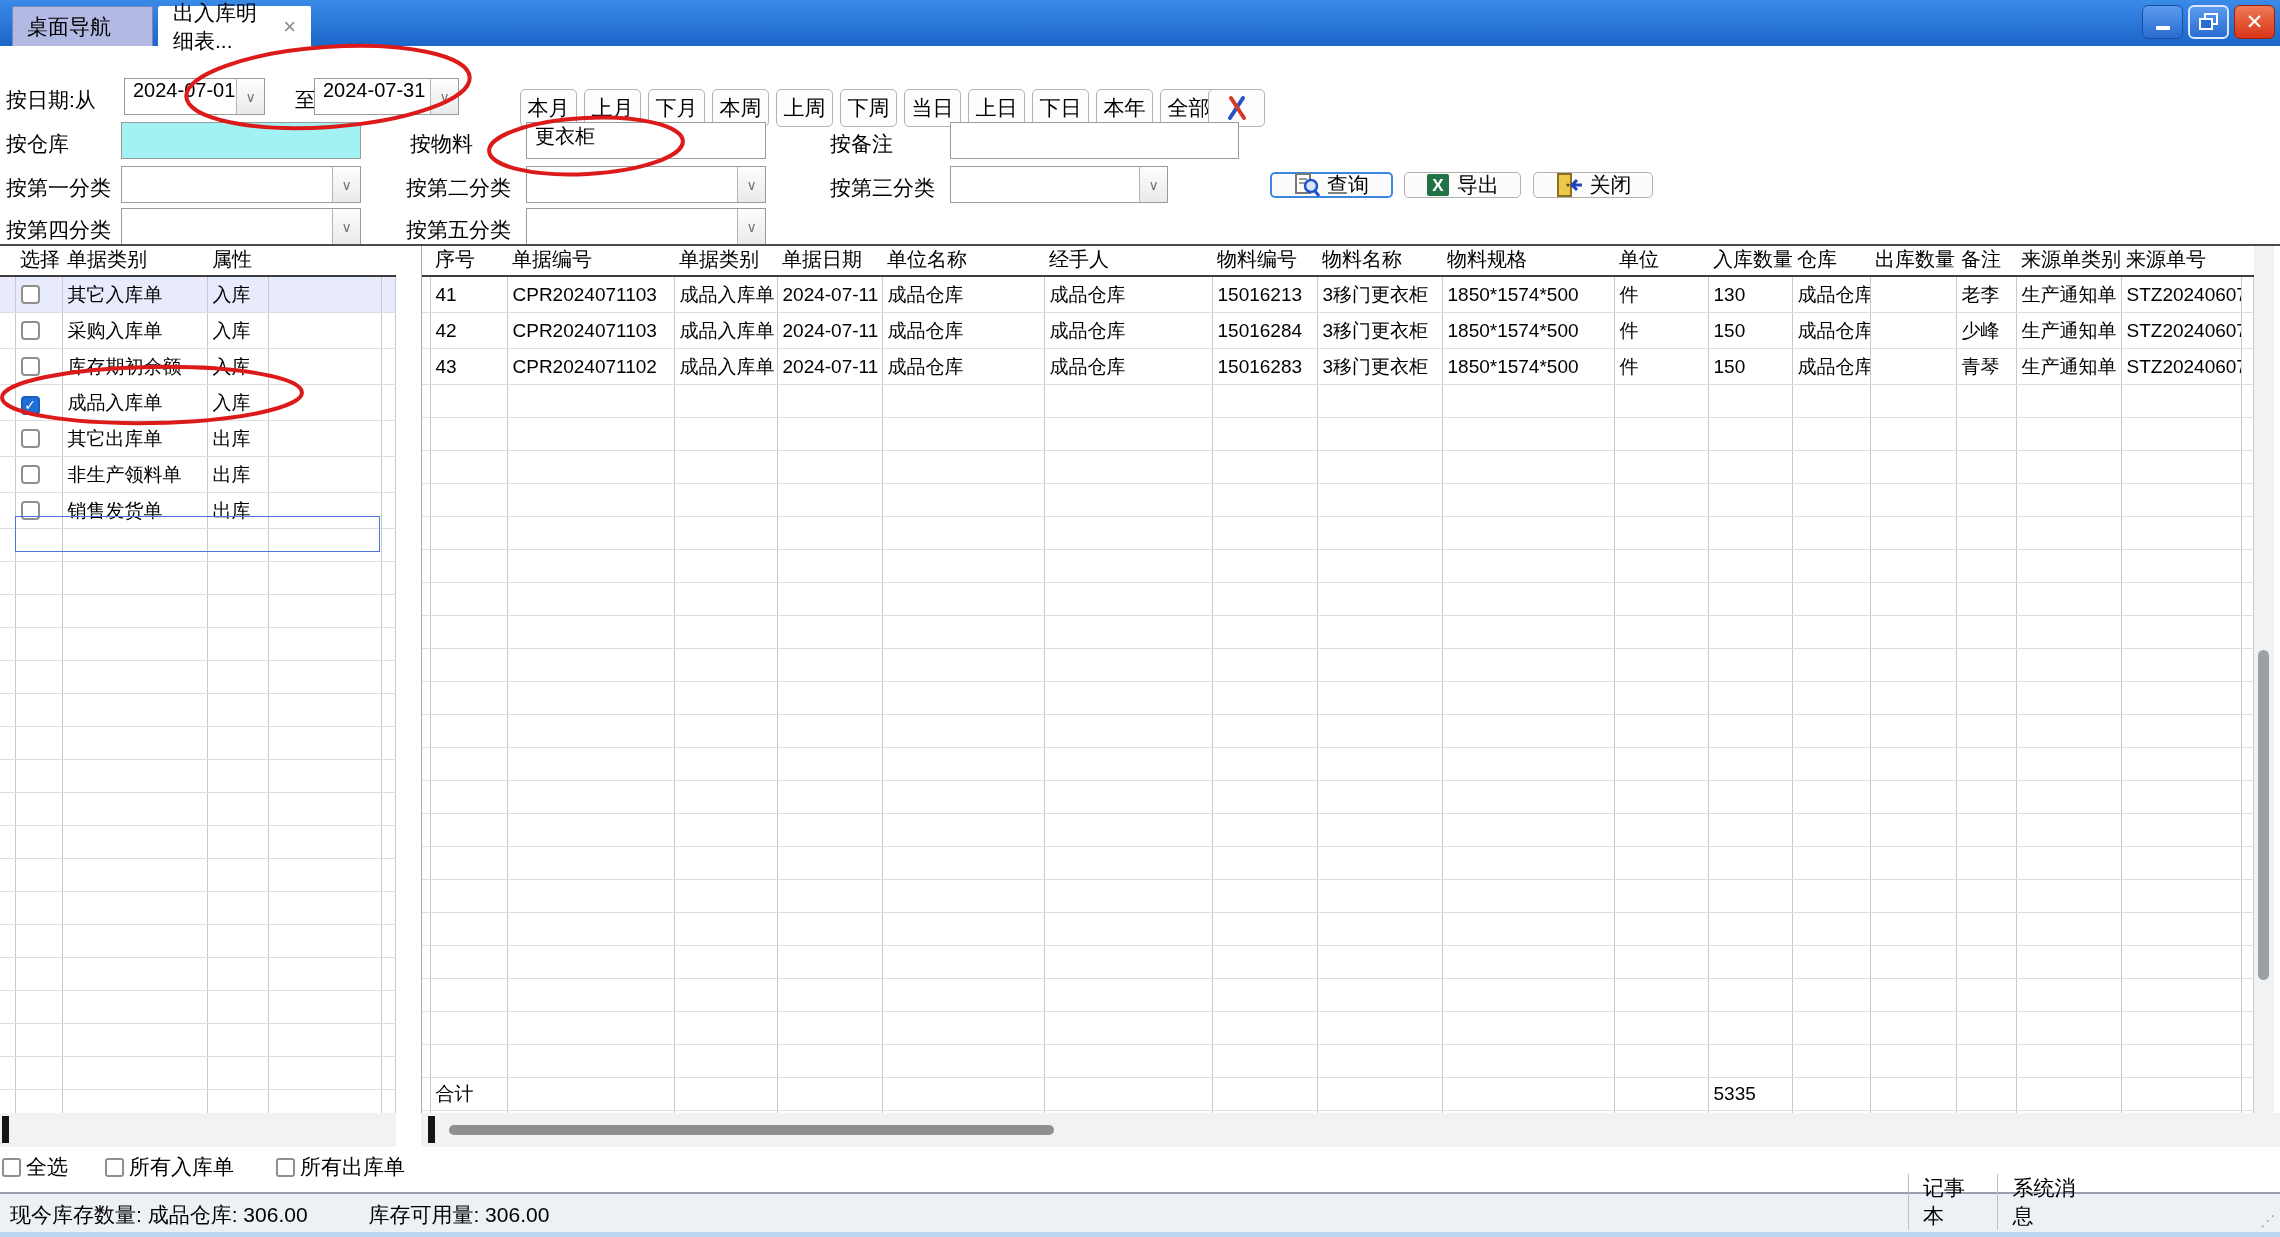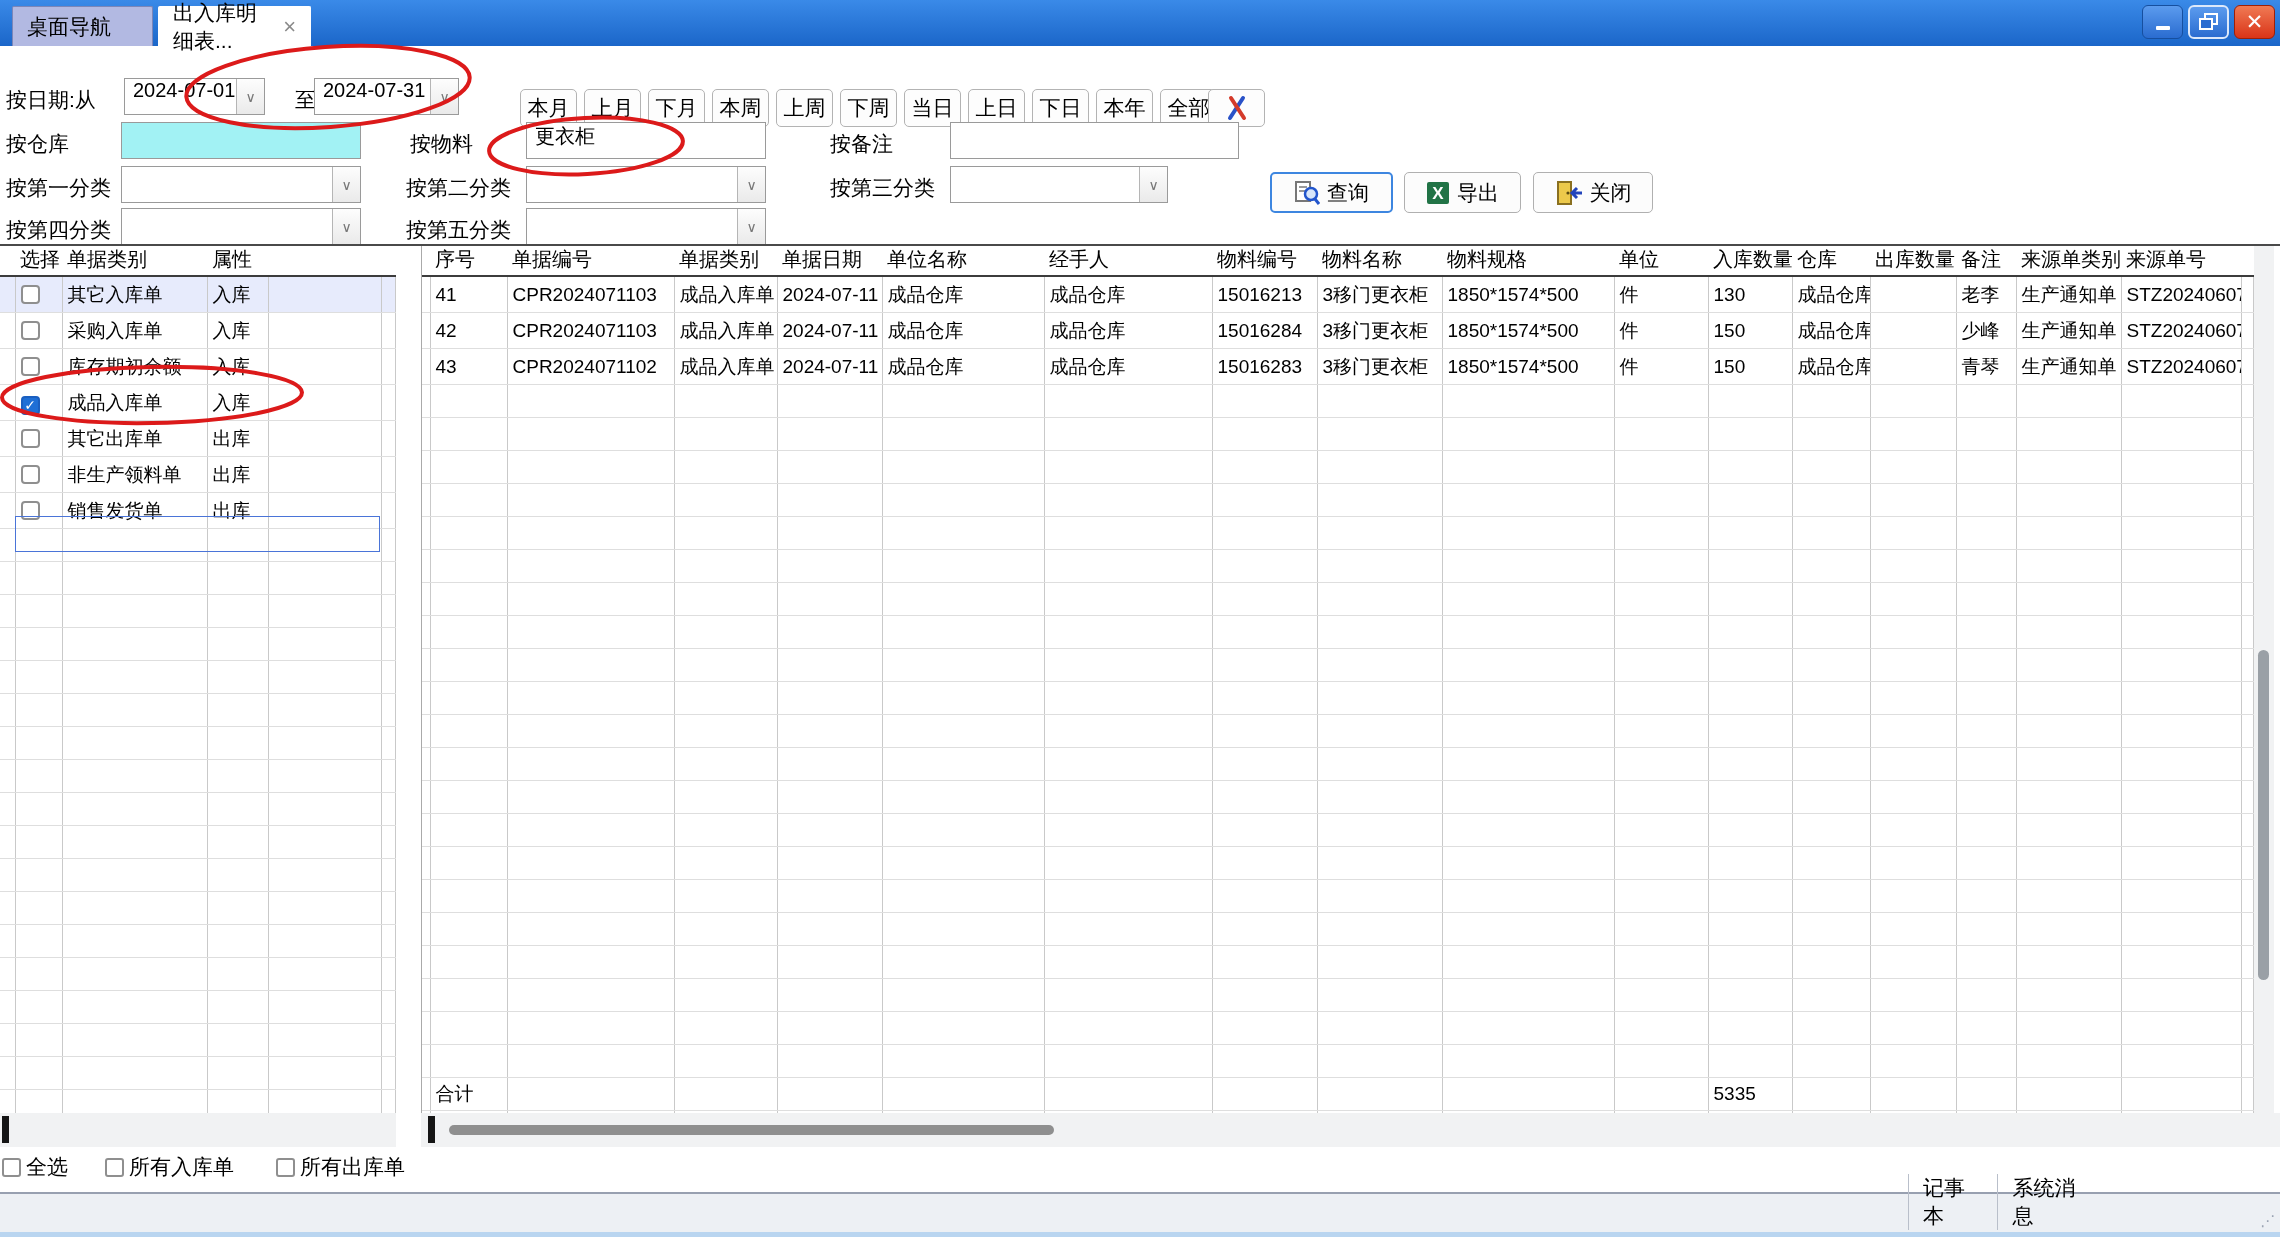--- a/index.html
+++ b/index.html
@@ -24,21 +24,21 @@
   .combo,.field{position:absolute;height:37px;box-sizing:border-box;background:#fff;
                 border:1px solid #9a9a9a;display:flex;align-items:flex-start}
   .combo .val,.field .val{flex:1;font-size:20px;padding-left:8px;white-space:nowrap;overflow:hidden}
   .combo .arrow{width:27px;align-self:stretch;border-left:1px solid #b5b5b5;
                 background:linear-gradient(#fdfdfd,#eaeaea);display:flex;align-items:center;
                 justify-content:center;color:#777;font-size:14px}
   .field.cyan{background:#a2f2f4}
   #quickbar{position:absolute;left:520px;top:89px;display:flex;gap:7px}
   .qbtn{min-width:57px;height:38px;box-sizing:border-box;border:1px solid #b3b3b3;border-radius:5px;
         background:#fdfdfd;display:flex;align-items:center;justify-content:center;font-size:21px;padding:0 5px}
-  .abtn{position:absolute;top:172px;height:41px;box-sizing:border-box;border:1px solid #b0b0b0;border-radius:5px;
+  .abtn{position:absolute;top:172px;height:26px;box-sizing:border-box;border:1px solid #b0b0b0;border-radius:5px;
         background:#fcfcfc;display:flex;align-items:center;justify-content:center;gap:7px;font-size:21px}
   
   .gridtopline{position:absolute;left:0;top:244px;width:2280px;height:2px;background:#4a4a4a}
   .panel{position:absolute;top:246px;height:867px;overflow:hidden;background:#fff}
   #left-panel{left:0;width:396px}
   #main-panel{left:421px;width:1832px;border-left:1px solid #aaa}
   table.grid{border-collapse:collapse;table-layout:fixed;width:100%}
   table.grid td{border-right:1px solid #c9c9c9;border-bottom:1px solid #dedede;font-size:19px;
         padding:0 0 0 5px;white-space:nowrap;overflow:hidden;height:35px}
   table.grid tr.hrow td{height:21px;font-size:20px;border-bottom:2px solid #3c3c3c;
@@ -1002,20 +1002,24 @@
     <div class="fcb" style="left: 105px;">
       <span class="cb" style="border-radius:3px;border-width:2px"></span>
       <span>所有入库单</span>
     </div>
     <div class="fcb" style="left: 276px;">
       <span class="cb" style="border-radius:3px;border-width:2px"></span>
       <span>所有出库单</span>
     </div>
   </div>
 <div class="statusbar">
+  <div class="stext">
+    <span>现今库存数量: 成品仓库: 306.00</span>
+    <span>库存可用量: 306.00</span>
+  </div>
   <div class="segs" id="status-segs">
       <div class="seg">记事本</div>
       <div class="seg">系统消息</div>
       <div class="seg empty"></div>
       <div class="seg empty"></div>
       <div class="seg empty"></div>
       <div class="seg empty"></div>
     </div>
   <div class="grip">⋰</div>
 </div>

